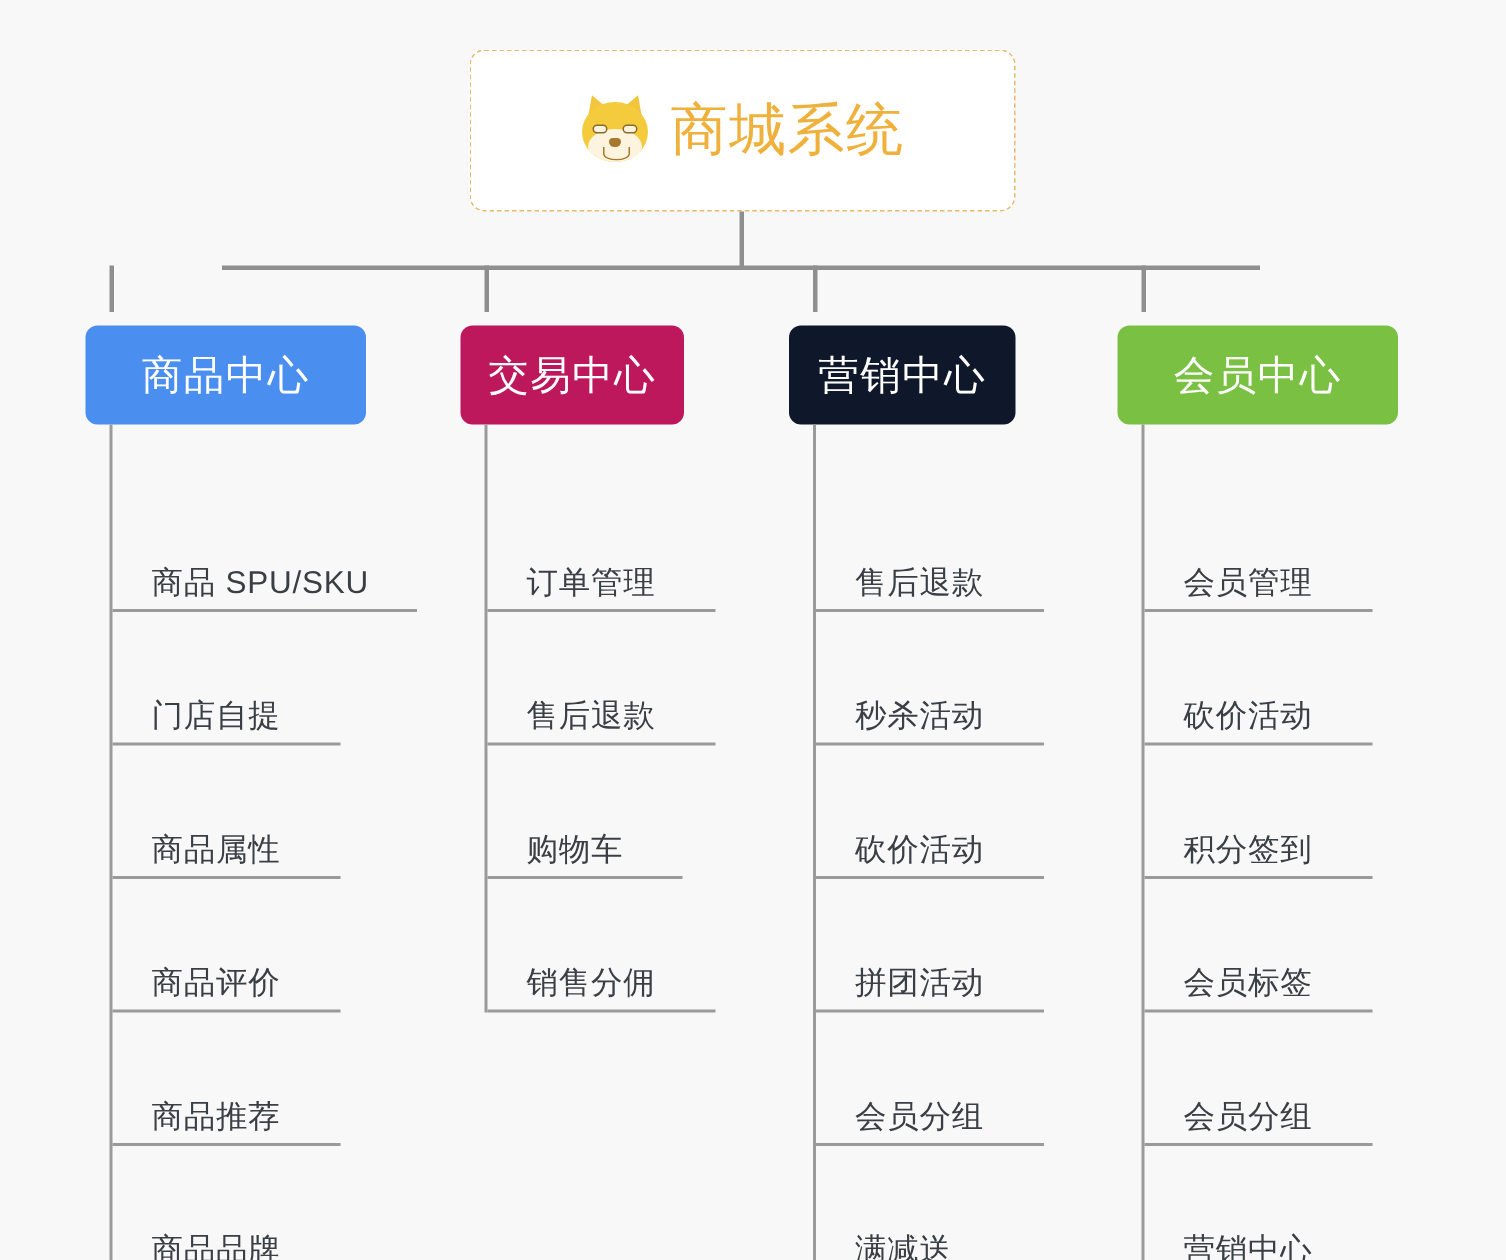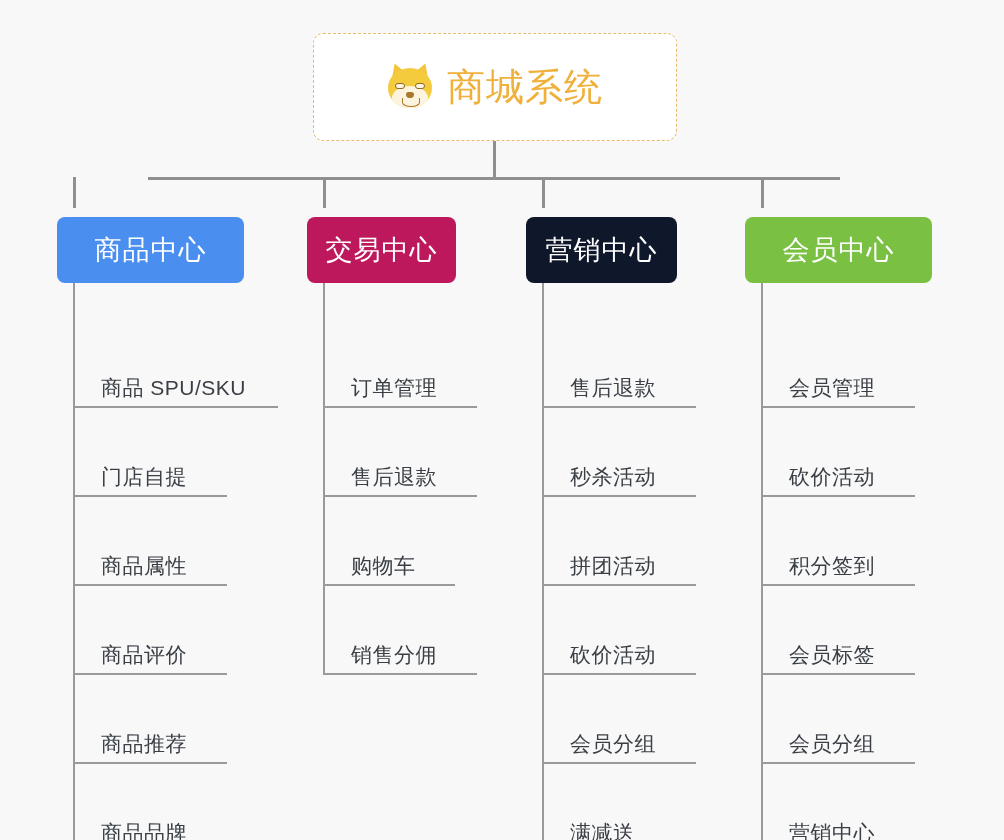--- a/index.html
+++ b/index.html
@@ -267,25 +267,25 @@
         <div class="branch" style="border-left-color: rgb(154, 154, 154);">
           <div class="leaf">
             <span class="leaf-label">售后退款</span>
             <span class="leaf-rule" style="width: 152px; background: rgb(154, 154, 154);"></span>
           </div>
           <div class="leaf">
             <span class="leaf-label">秒杀活动</span>
             <span class="leaf-rule" style="width: 152px; background: rgb(154, 154, 154);"></span>
           </div>
           <div class="leaf">
+            <span class="leaf-label">砍价活动</span>
+            <span class="leaf-rule" style="width: 152px; background: rgb(154, 154, 154);"></span>
+          </div>
+          <div class="leaf">
             <span class="leaf-label">拼团活动</span>
-            <span class="leaf-rule" style="width: 152px; background: rgb(154, 154, 154);"></span>
-          </div>
-          <div class="leaf">
-            <span class="leaf-label">砍价活动</span>
             <span class="leaf-rule" style="width: 152px; background: rgb(154, 154, 154);"></span>
           </div>
           <div class="leaf">
             <span class="leaf-label">会员分组</span>
             <span class="leaf-rule" style="width: 152px; background: rgb(154, 154, 154);"></span>
           </div>
           <div class="leaf">
             <span class="leaf-label">满减送</span>
             <span class="leaf-rule" style="width: 130px; background: rgb(154, 154, 154);"></span>
           </div>

